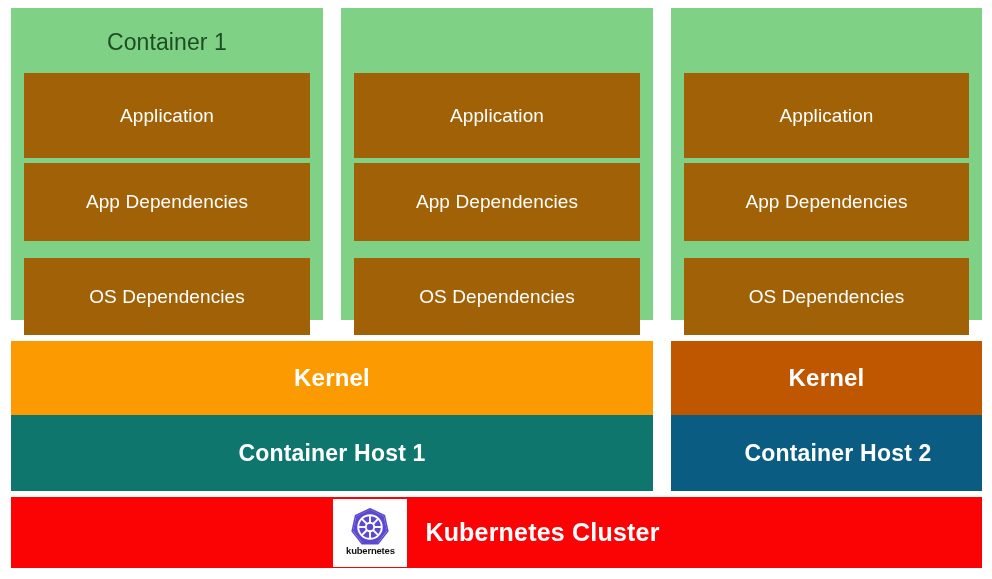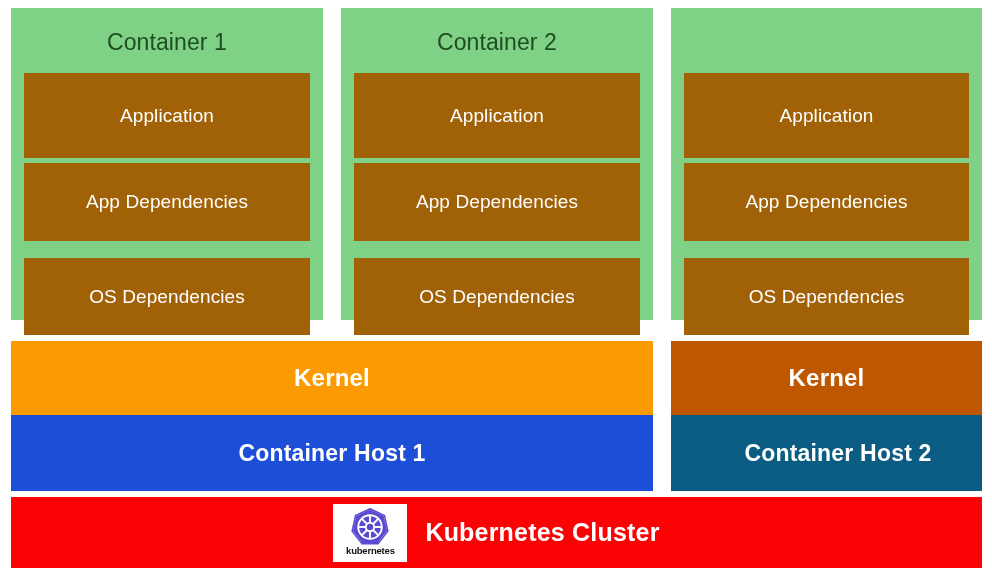--- a/index.html
+++ b/index.html
@@ -86,21 +86,21 @@
   .host-bar {
     height: 76px;
     display: flex;
     align-items: center;
     justify-content: center;
     color: #ffffff;
     font-size: 23px;
     font-weight: bold;
     letter-spacing: 0.2px;
   }
-  .host-bar.red  { background: #1d4ed8; }
+  .host-bar.red  { background: #0f766e; }
   .host-bar.teal { background: #0a5c82; padding-left: 23px; }
 
   
   .cluster-bar {
     position: absolute;
     left: 11px;
     top: 497px;
     width: 971px;
     height: 71px;
     background: #fb0205;
@@ -108,21 +108,21 @@
     align-items: center;
     justify-content: center;
   }
   .cluster-inner {
     display: flex;
     align-items: center;
     gap: 18px;
   }
   .k8s-logo {
     width: 74px;
-    height: 58px;
+    height: 68px;
     background: #ffffff;
     display: flex;
     flex-direction: column;
     align-items: center;
     justify-content: center;
     padding: 1px 0 2px;
     box-sizing: border-box;
   }
   .k8s-mark {
     width: 38px;
@@ -151,21 +151,20 @@
 <div id="diagram">
 
   <div class="container-card c1">
     <div class="container-title">Container 1</div>
     <div class="layer-box l1">Application</div>
     <div class="layer-box l2">App Dependencies</div>
     <div class="layer-box l3">OS Dependencies</div>
   </div>
 
   <div class="container-card c2">
-    <div class="container-title">Container 2</div>
     <div class="layer-box l1">Application</div>
     <div class="layer-box l2">App Dependencies</div>
     <div class="layer-box l3">OS Dependencies</div>
   </div>
 
   <div class="container-card c3">
     <div class="layer-box l1">Application</div>
     <div class="layer-box l2">App Dependencies</div>
     <div class="layer-box l3">OS Dependencies</div>
   </div>

